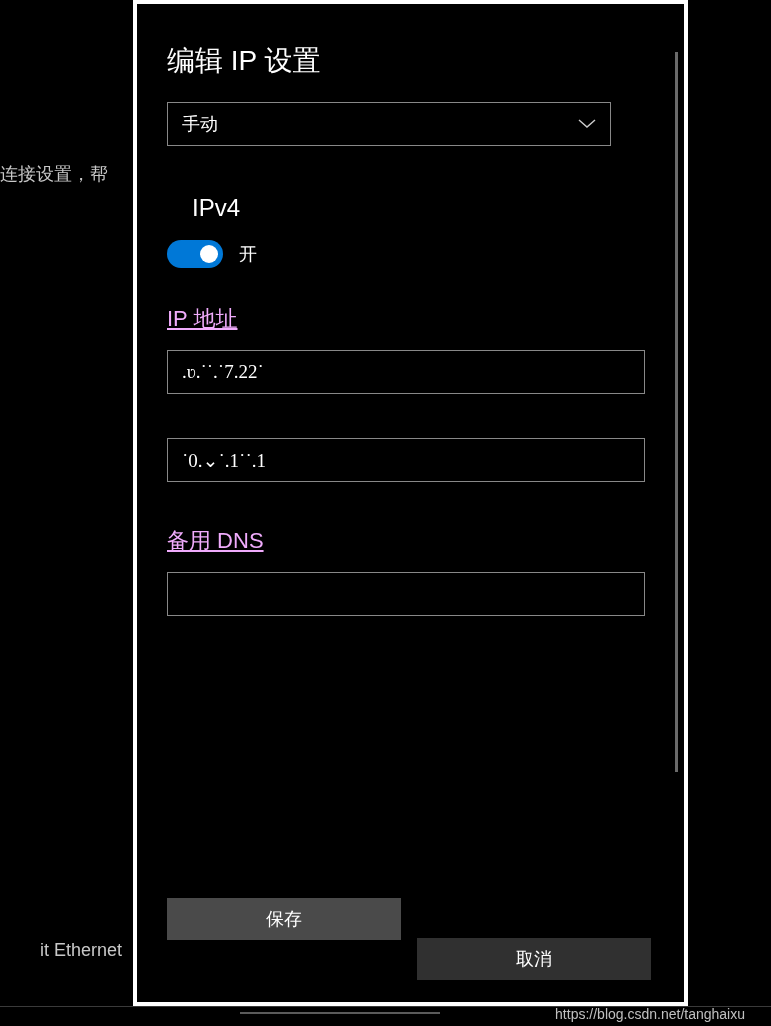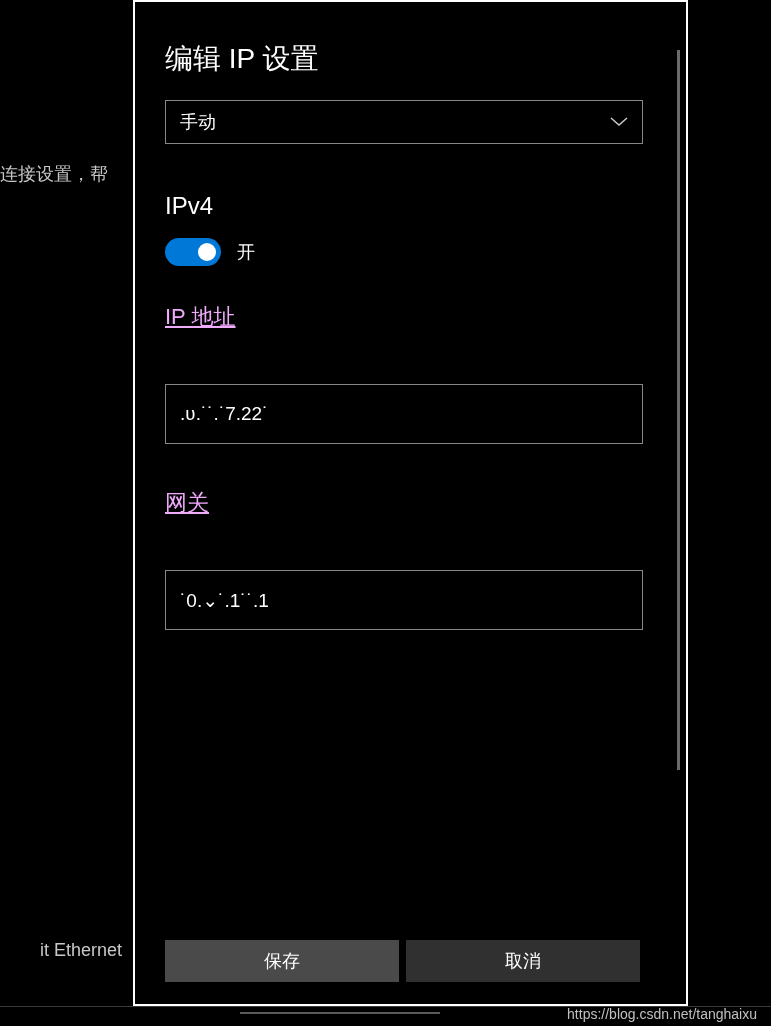--- a/index.html
+++ b/index.html
@@ -28,40 +28,40 @@
     color: #c8c8c8;
     margin-left: 40px;
   }
   .dialog {
     position: absolute;
     left: 133px;
     top: 0;
     width: 555px;
     height: 1006px;
     background: #000000;
-    border: 2px solid #ffffff;
+    border: 4px solid #ffffff;
     padding: 38px 30px 20px 30px;
   }
   .dialog-title {
     font-size: 28px;
     font-weight: 400;
     margin-bottom: 22px;
     color: #ffffff;
   }
   .scroll-indicator {
     position: absolute;
     right: 6px;
     top: 48px;
     width: 3px;
     height: 720px;
     background: #6a6a6a;
   }
   .dropdown {
     position: relative;
-    width: 478px;
+    width: 444px;
     height: 44px;
     border: 1px solid #888888;
     background: #000000;
     display: flex;
     align-items: center;
     padding: 0 14px;
     margin-bottom: 48px;
     cursor: pointer;
   }
   .dropdown-text {
@@ -73,20 +73,21 @@
     right: 14px;
     top: 50%;
     transform: translateY(-50%);
   }
   .dropdown-chevron svg { display: block; }
   .section-header {
     font-size: 24px;
     font-weight: 400;
     margin-bottom: 18px;
     color: #ffffff;
+    margin-left: 25px;
   }
   .toggle-row {
     display: flex;
     align-items: center;
     gap: 16px;
     margin-bottom: 36px;
   }
   .toggle {
     width: 56px;
     height: 28px;
@@ -112,54 +113,53 @@
     margin-bottom: 44px;
   }
   .field-label {
     font-size: 22px;
     color: #f0abfc;
     margin-bottom: 16px;
     text-decoration: underline;
   }
   .field-input {
     width: 478px;
-    height: 60px;
+    height: 44px;
     border: 1px solid #888888;
     background: #000000;
     color: #ffffff;
     font-size: 19px;
     padding: 0 14px;
     outline: none;
-    font-family: Liberation Sans, sans-serif;
-    margin-top: 36px;
+    font-family: Liberation Serif, serif;
   }
   .button-row {
     position: absolute;
     bottom: 22px;
     left: 30px;
     display: flex;
-    gap: 7px;
+    gap: 16px;
   }
   .btn {
     width: 234px;
     height: 42px;
     border: none;
     font-size: 18px;
     color: #ffffff;
     font-family: inherit;
     cursor: pointer;
     display: flex;
     align-items: center;
     justify-content: center;
   }
   .btn-save { background: #4a4a4a; }
-  .btn-cancel { background: #303030; }
+  .btn-cancel { background: #303030; margin-top: 40px; }
   .watermark {
     position: absolute;
-    right: 14px;
+    right: 26px;
     bottom: 4px;
     font-size: 14px;
     color: #c0c0c0;
   }
   .bottom-divider {
     position: absolute;
     left: 0;
     top: 1006px;
     width: 771px;
     height: 1px;
@@ -203,25 +203,28 @@
     <span class="toggle-label">开</span>
   </div>
 
   <div class="field">
     <div class="field-label">IP 地址</div>
     <input class="field-input" value=".ʋ.˙˙.˙7.22˙" style="">
   </div>
 
 
   <div class="field">
-    <div class="field-label">网关</div>
     <input class="field-input" value="˙0.⌄˙.1˙˙.1" style="">
   </div>
 
 
+  <div class="field">
+    <div class="field-label">备用 DNS</div>
+    <input class="field-input" value="" style="">
+  </div>
 
   <div class="button-row">
     <button class="btn btn-save">保存</button>
     <button class="btn btn-cancel">取消</button>
   </div>
 </div>
 
 <div class="bottom-divider"></div>
 <div class="bottom-strip"></div>
 

